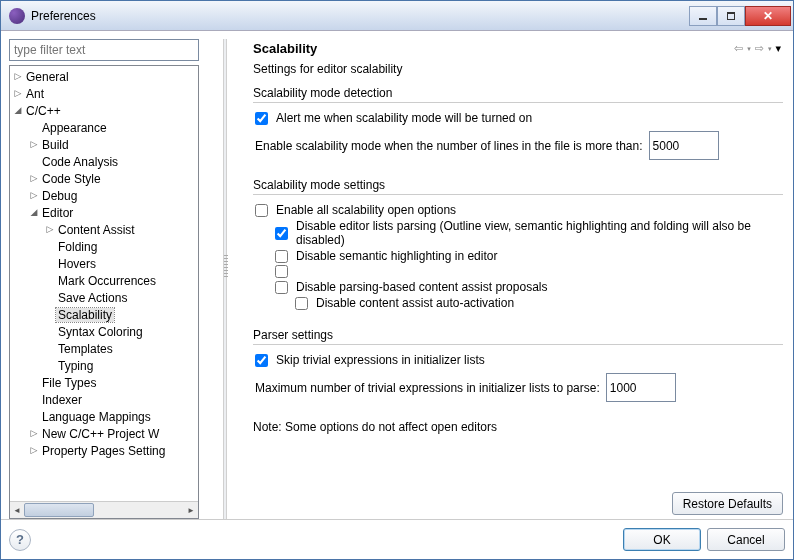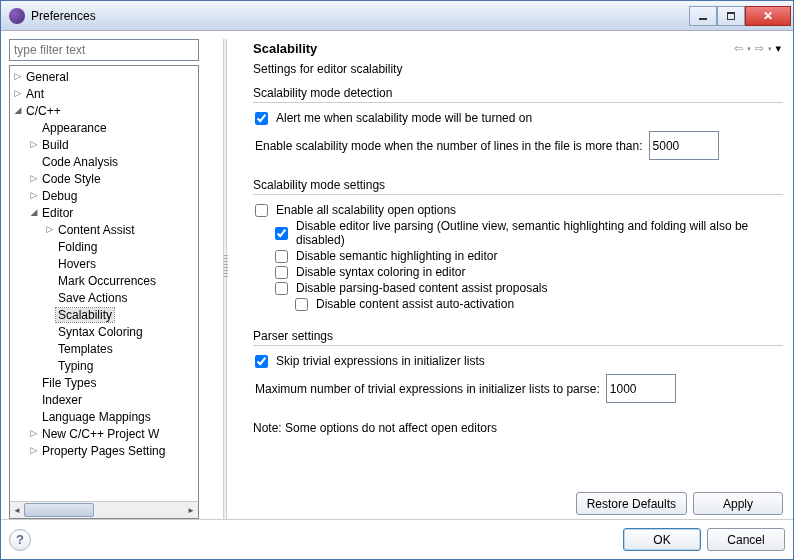--- a/index.html
+++ b/index.html
@@ -370,29 +370,28 @@
 
         <div class="group">
           <div class="group-title">Scalability mode settings</div>
           <div class="group-body">
             <div class="row">
               <input type="checkbox" style="">
               <label>Enable all scalability open options</label>
             </div>
             <div class="row indent1">
               <input type="checkbox" checked="" style="">
-              <label>Disable editor live parsing (Outline view, semantic highlighting and folding will also be disabled)</label>
+              <label>Disable editor lists parsing (Outline view, semantic highlighting and folding will also be disabled)</label>
             </div>
             <div class="row indent1">
               <input type="checkbox" style="">
               <label>Disable semantic highlighting in editor</label>
             </div>
             <div class="row indent1">
               <input type="checkbox" style="">
-              <label>Disable syntax coloring in editor</label>
             </div>
             <div class="row indent1">
               <input type="checkbox" style="">
               <label>Disable parsing-based content assist proposals</label>
             </div>
             <div class="row indent2">
               <input type="checkbox" style="">
               <label>Disable content assist auto-activation</label>
             </div>
           </div>
@@ -412,21 +411,20 @@
           </div>
         </div>
 
         <div class="note">
           <b>Note:</b><span> Some options do not affect open editors</span>
         </div>
       </div>
 
       <div class="action-row">
         <button class="btn">Restore Defaults</button>
-        <button class="btn">Apply</button>
       </div>
     </div>
   </div>
 
   <div class="footer">
     <div class="help">?</div>
     <div class="spacer"></div>
     <button class="btn default" style="min-width:78px;">OK</button>
     <span style="width:6px;"></span>
     <button class="btn" style="min-width:78px;">Cancel</button>

